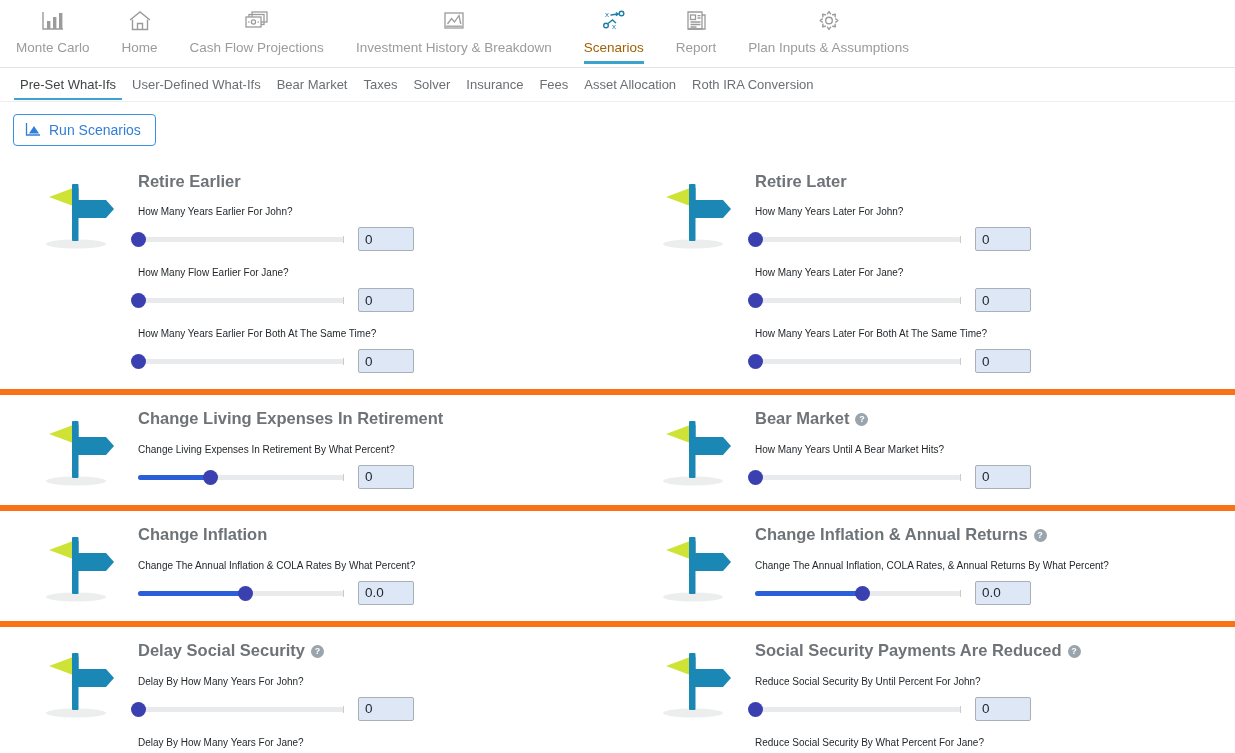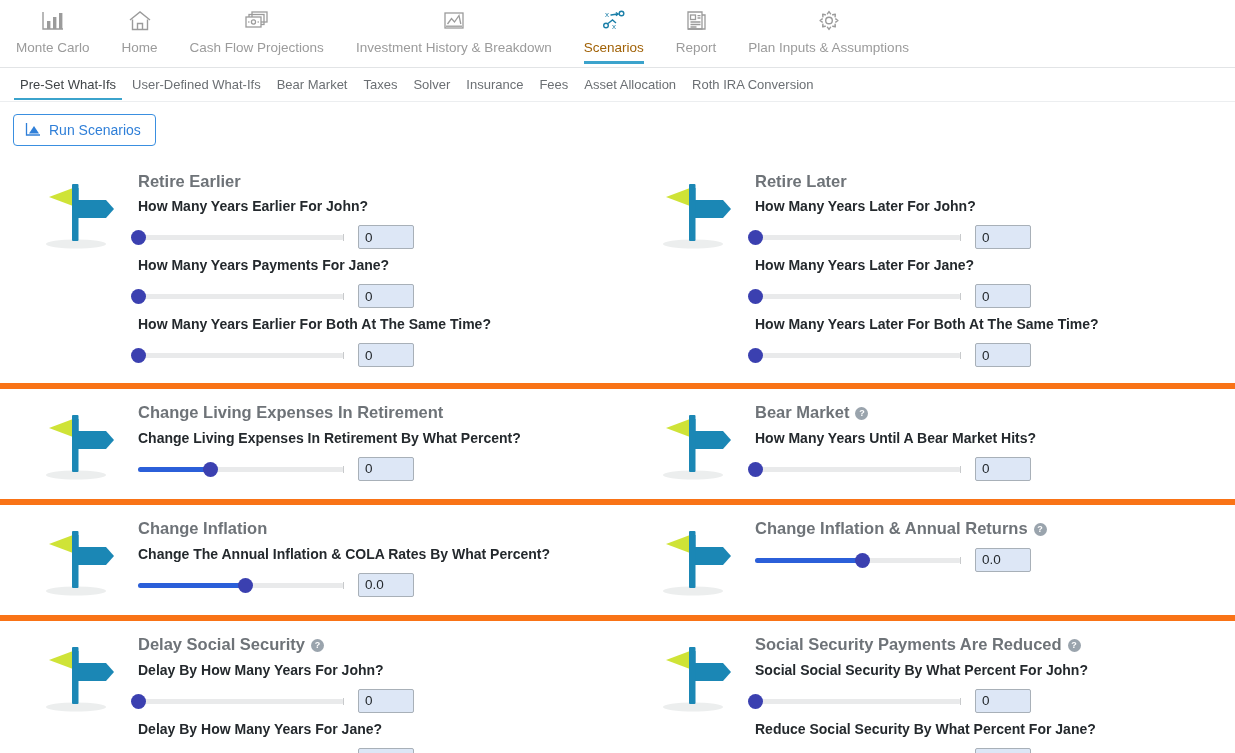--- a/index.html
+++ b/index.html
@@ -150,25 +150,24 @@
     font-weight: bold;
     line-height: 13px;
     text-align: center;
     cursor: pointer;
     font-family: "Liberation Sans", sans-serif;
     position: relative;
     top: 1px;
   }
 
   .q-label {
-    font-size: 14px;
+    font-size: 10px;
     color: #24292d;
-    margin: 4px 0 0 0;
+    margin: 12px 0 0 0;
     line-height: 1.5;
-    font-weight: bold;
   }
   .q-label.justify { text-align: justify; text-align-last: left; }
 
   .slider-row {
     display: flex;
     align-items: center;
     margin-top: 6px;
     height: 28px;
   }
   .slider {
@@ -354,21 +353,21 @@
       <div class="q-label">How Many Years Earlier For John?</div>
   <div class="slider-row">
     <div class="slider" role="slider">
       <div class="track"></div>
 
       <div class="tick"></div>
       <div class="thumb" style="left:0%"></div>
     </div>
     <input class="val-input" value="0" readonly="" style="">
   </div>
-          <div class="q-label">How Many Years Payments For Jane?</div>
+          <div class="q-label">How Many Flow Earlier For Jane?</div>
   <div class="slider-row">
     <div class="slider" role="slider">
       <div class="track"></div>
 
       <div class="tick"></div>
       <div class="thumb" style="left:0%"></div>
     </div>
     <input class="val-input" value="0" readonly="" style="">
   </div>
           <div class="q-label">How Many Years Earlier For Both At The Same Time?</div>
@@ -510,20 +509,21 @@
     <path d="M37 10 L13 19 L37 28 Z" fill="#cfe337"></path>
     <path d="M41 22 L70 22 L78 31 L70 40 L41 40 Z" fill="#1b87b5"></path>
     <rect x="36" y="6" width="6.5" height="57" rx="1" fill="#1b87b5"></rect>
     <path d="M42.5 10 L36 10 L36 28 L42.5 28 Z" fill="#1b87b5"></path>
   </svg></div>
     <div class="card-body">
       <div class="card-title">
         <span>Change Inflation &amp; Annual Returns</span>
             <span class="help-icon">?</span>
       </div>
+      <div class="q-label justify">Change The Annual Inflation, COLA Rates, &amp; Annual Returns By What Percent?</div>
   <div class="slider-row">
     <div class="slider" role="slider">
       <div class="track"></div>
       <div class="fill" style="width:52%"></div>
       <div class="tick"></div>
       <div class="thumb" style="left:52%"></div>
     </div>
     <input class="val-input" value="0.0" readonly="" style="">
   </div>
     </div>
@@ -571,21 +571,21 @@
     <path d="M37 10 L13 19 L37 28 Z" fill="#cfe337"></path>
     <path d="M41 22 L70 22 L78 31 L70 40 L41 40 Z" fill="#1b87b5"></path>
     <rect x="36" y="6" width="6.5" height="57" rx="1" fill="#1b87b5"></rect>
     <path d="M42.5 10 L36 10 L36 28 L42.5 28 Z" fill="#1b87b5"></path>
   </svg></div>
     <div class="card-body">
       <div class="card-title">
         <span>Social Security Payments Are Reduced</span>
             <span class="help-icon">?</span>
       </div>
-      <div class="q-label">Social Social Security By What Percent For John?</div>
+      <div class="q-label">Reduce Social Security By Until Percent For John?</div>
   <div class="slider-row">
     <div class="slider" role="slider">
       <div class="track"></div>
 
       <div class="tick"></div>
       <div class="thumb" style="left:0%"></div>
     </div>
     <input class="val-input" value="0" readonly="" style="">
   </div>
           <div class="q-label">Reduce Social Security By What Percent For Jane?</div>

